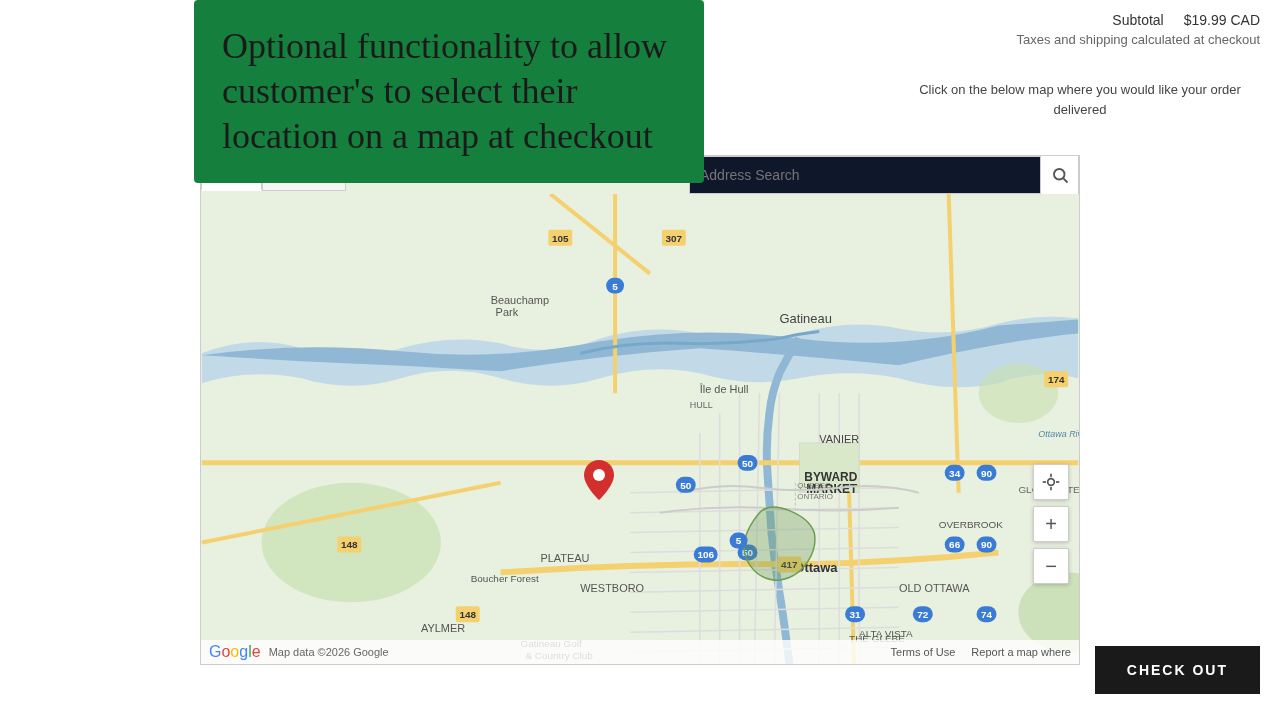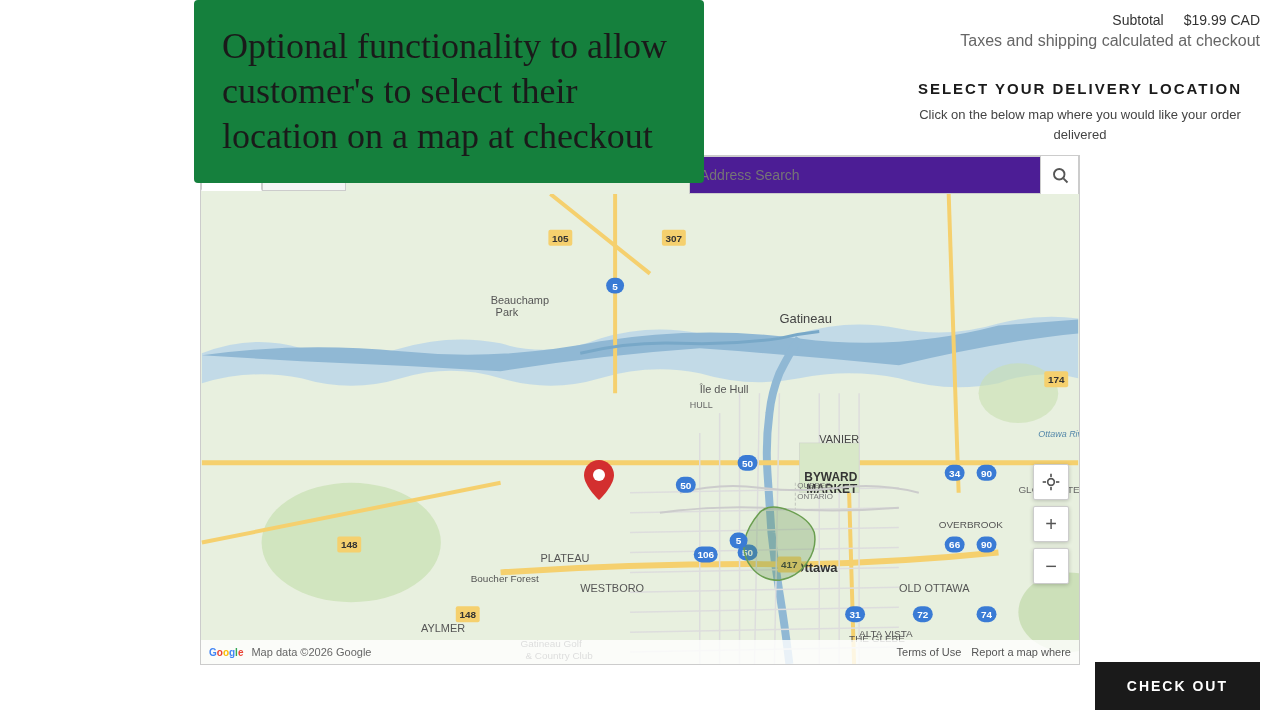--- a/index.html
+++ b/index.html
@@ -28,21 +28,21 @@
     .subtotal-label {
       font-size: 14px;
       color: #333;
     }
     .subtotal-value {
       font-size: 14px;
       font-weight: 400;
       color: #333;
     }
     .tax-note {
-      font-size: 16px;
+      font-size: 13px;
       color: #666;
       margin-top: 4px;
     }
 
     
     .tooltip-box {
       position: absolute;
       top: 0;
       left: 160px;
       width: 510px;
@@ -119,21 +119,21 @@
       background: #f5f5f5;
     }
 
     
     .address-search-bar {
       position: absolute;
       top: 0;
       right: 0;
       width: 390px;
       height: 38px;
-      background: #4c1d95;
+      background: #0f172a;
       border: 1px solid #ccc;
       display: flex;
       align-items: center;
       z-index: 5;
     }
     .address-input {
       flex: 1;
       border: none;
       outline: none;
       padding: 0 10px;
@@ -203,34 +203,34 @@
       height: 24px;
       background: rgba(255,255,255,0.8);
       display: flex;
       align-items: center;
       padding: 0 8px;
       font-size: 11px;
       color: #666;
       gap: 8px;
     }
     .google-logo {
-      font-size: 10px;
-      font-weight: 700;
+      font-size: 16px;
+      font-weight: 400;
       color: #4285F4;
     }
     .google-logo span:nth-child(1) { color: #4285F4; }
     .google-logo span:nth-child(2) { color: #EA4335; }
     .google-logo span:nth-child(3) { color: #FBBC05; }
     .google-logo span:nth-child(4) { color: #4285F4; }
     .google-logo span:nth-child(5) { color: #34A853; }
     .google-logo span:nth-child(6) { color: #EA4335; }
 
     .attr-links {
       display: flex;
-      gap: 10px;
+      gap: 16px;
       margin-left: auto;
     }
     .attr-link {
       font-size: 11px;
       color: #555;
       text-decoration: none;
       cursor: pointer;
     }
 
     
@@ -238,21 +238,21 @@
       position: absolute;
       left: 398px;
       top: 348px;
       z-index: 6;
       transform: translate(-50%, -100%);
     }
 
     
     .checkout-btn {
       position: absolute;
-      bottom: 10px;
+      bottom: 26px;
       right: 20px;
       background: #1a1a1a;
       color: #fff;
       border: none;
       padding: 16px 32px;
       font-size: 14px;
       font-weight: 700;
       letter-spacing: 2px;
       text-transform: uppercase;
       cursor: pointer;
@@ -278,21 +278,20 @@
     <span class="subtotal-value">$19.99 CAD</span>
   </div>
   <div class="tax-note">Taxes and shipping calculated at checkout</div>
 </div>
 
 <div class="tooltip-box">
   <h2>Optional functionality to allow customer's to select their location on a map at checkout</h2>
 </div>
 
 <div class="delivery-panel">
-  <div class="delivery-title">SELECT YOUR DELIVERY LOCATION</div>
   <div class="delivery-subtitle">Click on the below map where you would like your order delivered</div>
 </div>
 
 <div class="map-container">
 
   <div class="map-tabs">
     <button class="map-tab active">Map</button>
     <button class="map-tab">Satellite</button>
   </div>
 

